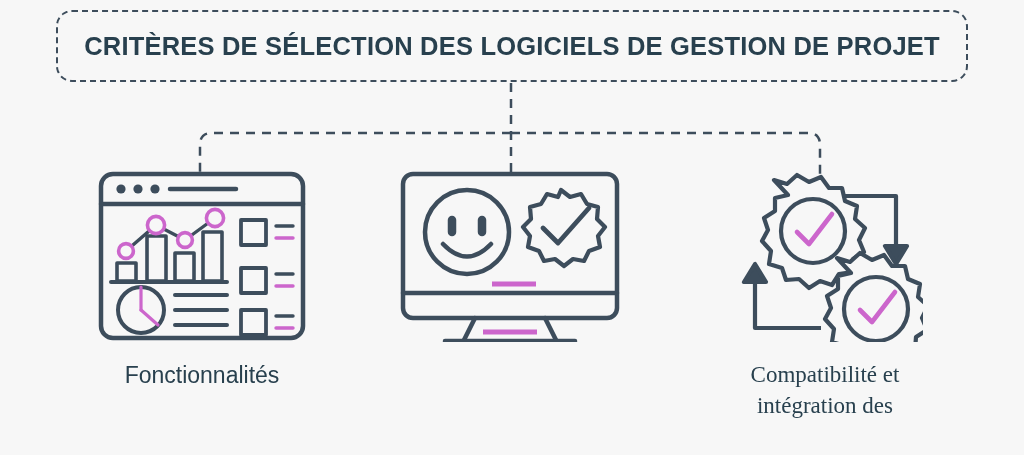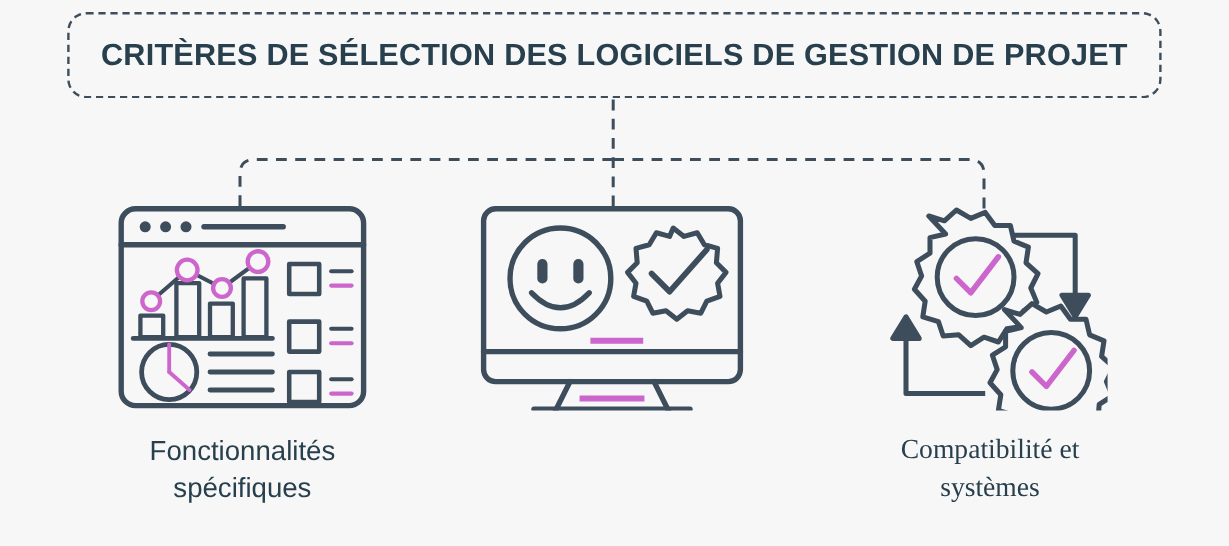--- a/index.html
+++ b/index.html
@@ -149,21 +149,20 @@
         </g>
         <g stroke="#cc66cc" stroke-width="3.4" stroke-linecap="round">
           <line x1="179" y1="68" x2="196" y2="68"></line>
           <line x1="179" y1="116" x2="196" y2="116"></line>
           <line x1="179" y1="158" x2="196" y2="158"></line>
         </g>
       </svg>
     </div>
     <div class="caption">
       <span class="ln">Fonctionnalités</span>
-      <span class="ln">spécifiques</span>
     </div>
   </div>
 
   <div class="col col-2">
     <div class="icon-wrap">
       <svg width="222" height="172" viewBox="0 0 222 172">
         <g fill="none" stroke="#3d4d5c" stroke-width="4.5" stroke-linejoin="round" stroke-linecap="round">
           <rect x="4" y="4" width="214" height="144" rx="10"></rect>
           <line x1="4" y1="123" x2="218" y2="123"></line>
           <path d="M76,148 L64,172 M146,148 L158,172"></path>
@@ -207,17 +206,17 @@
 
         <g>
           <path fill="#f7f7f7" stroke="#3d4d5c" stroke-width="4.2" stroke-linejoin="round" d="M110,88 L123,92 L133,83 L145,90 L157,85 L165,96 L178,96 L181,109 L193,114 L191,127 L201,136 L195,148 L200,160 L189,167 L188,180 L175,182 L168,193 L156,189 L145,196 L135,187 L122,188 L118,176 L105,172 L107,159 L98,149 L104,138 L100,126 L111,119 L111,106 L124,103 Z"></path>
           <circle cx="149" cy="139" r="32" fill="none" stroke="#3d4d5c" stroke-width="4.2"></circle>
           <polyline points="133,140 145,152 168,122" fill="none" stroke="#cc66cc" stroke-width="4.6" stroke-linecap="round" stroke-linejoin="round"></polyline>
         </g>
       </svg>
     </div>
     <div class="caption">
       <span class="ln">Compatibilité et</span>
-      <span class="ln">systèmes</span>
+      <span class="ln">intégration des</span>
     </div>
   </div>
 
 </div>
 
 </body></html>

